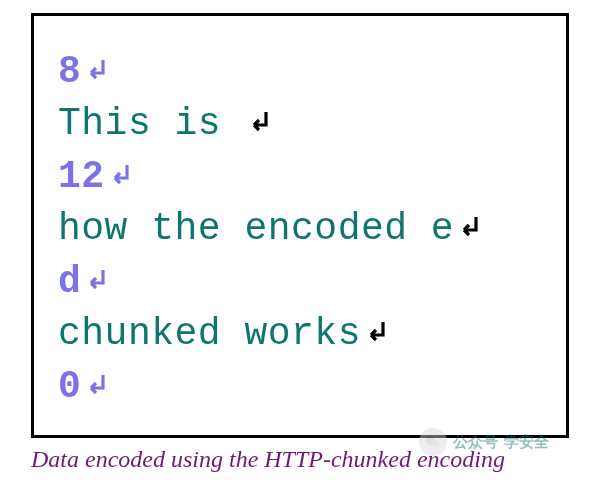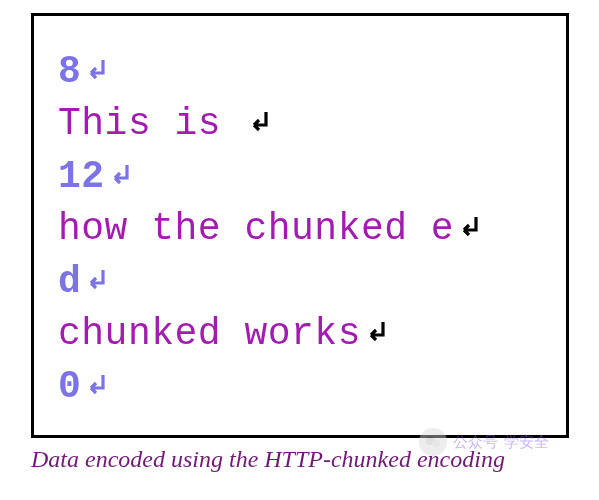--- a/index.html
+++ b/index.html
@@ -25,21 +25,21 @@
     font-size: 38px;
     line-height: 1.38;
     white-space: pre;
     letter-spacing: 0.5px;
   }
   .tok-size {
     color: #7b73e6;
     font-weight: bold;
   }
   .tok-body {
-    color: #a21caf;
+    color: #0f766e;
     font-weight: normal;
   }
   .ret {
     display: inline-block;
     vertical-align: middle;
     margin-left: 2px;
     position: relative;
     top: -2px;
   }
   .ret svg { display: block; }
@@ -67,37 +67,38 @@
     width: 28px;
     height: 28px;
     border-radius: 50%;
     background: #d8d8d8;
     display: flex;
     align-items: center;
     justify-content: center;
   }
   .wm-text {
     font-size: 15px;
-    color: #8b5cf6;
+    color: #0f766e;
+    font-weight: bold;
   }
 </style>
 </head>
 <body>
 
 <div class="figure-box">
   <div class="code" id="code-block"><span class="tok-size">8</span><span class="ret"><svg width="26" height="28" viewBox="0 0 26 28">
           <path d="M20 4 L20 17 L8 17 M8 17 L13 12 M8 17 L13 22" stroke="#7b73e6" stroke-width="3.2" fill="none" stroke-linecap="butt" stroke-linejoin="miter"></path>
         </svg></span>
 <span class="tok-body">This is </span><span class="ret"><svg width="26" height="28" viewBox="0 0 26 28">
           <path d="M20 4 L20 17 L8 17 M8 17 L13 12 M8 17 L13 22" stroke="#000000" stroke-width="3.2" fill="none" stroke-linecap="butt" stroke-linejoin="miter"></path>
         </svg></span>
 <span class="tok-size">12</span><span class="ret"><svg width="26" height="28" viewBox="0 0 26 28">
           <path d="M20 4 L20 17 L8 17 M8 17 L13 12 M8 17 L13 22" stroke="#7b73e6" stroke-width="3.2" fill="none" stroke-linecap="butt" stroke-linejoin="miter"></path>
         </svg></span>
-<span class="tok-body">how the chunked e</span><span class="ret"><svg width="26" height="28" viewBox="0 0 26 28">
+<span class="tok-body">how the encoded e</span><span class="ret"><svg width="26" height="28" viewBox="0 0 26 28">
           <path d="M20 4 L20 17 L8 17 M8 17 L13 12 M8 17 L13 22" stroke="#000000" stroke-width="3.2" fill="none" stroke-linecap="butt" stroke-linejoin="miter"></path>
         </svg></span>
 <span class="tok-size">d</span><span class="ret"><svg width="26" height="28" viewBox="0 0 26 28">
           <path d="M20 4 L20 17 L8 17 M8 17 L13 12 M8 17 L13 22" stroke="#7b73e6" stroke-width="3.2" fill="none" stroke-linecap="butt" stroke-linejoin="miter"></path>
         </svg></span>
 <span class="tok-body">chunked works</span><span class="ret"><svg width="26" height="28" viewBox="0 0 26 28">
           <path d="M20 4 L20 17 L8 17 M8 17 L13 12 M8 17 L13 22" stroke="#000000" stroke-width="3.2" fill="none" stroke-linecap="butt" stroke-linejoin="miter"></path>
         </svg></span>
 <span class="tok-size">0</span><span class="ret"><svg width="26" height="28" viewBox="0 0 26 28">
           <path d="M20 4 L20 17 L8 17 M8 17 L13 12 M8 17 L13 22" stroke="#7b73e6" stroke-width="3.2" fill="none" stroke-linecap="butt" stroke-linejoin="miter"></path>

